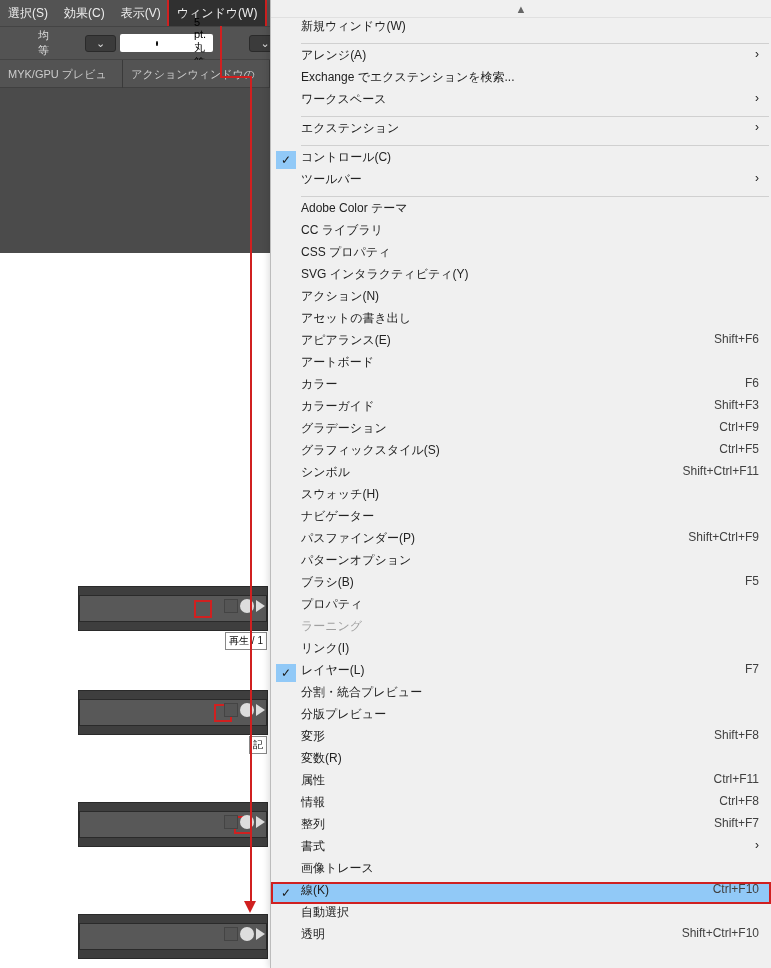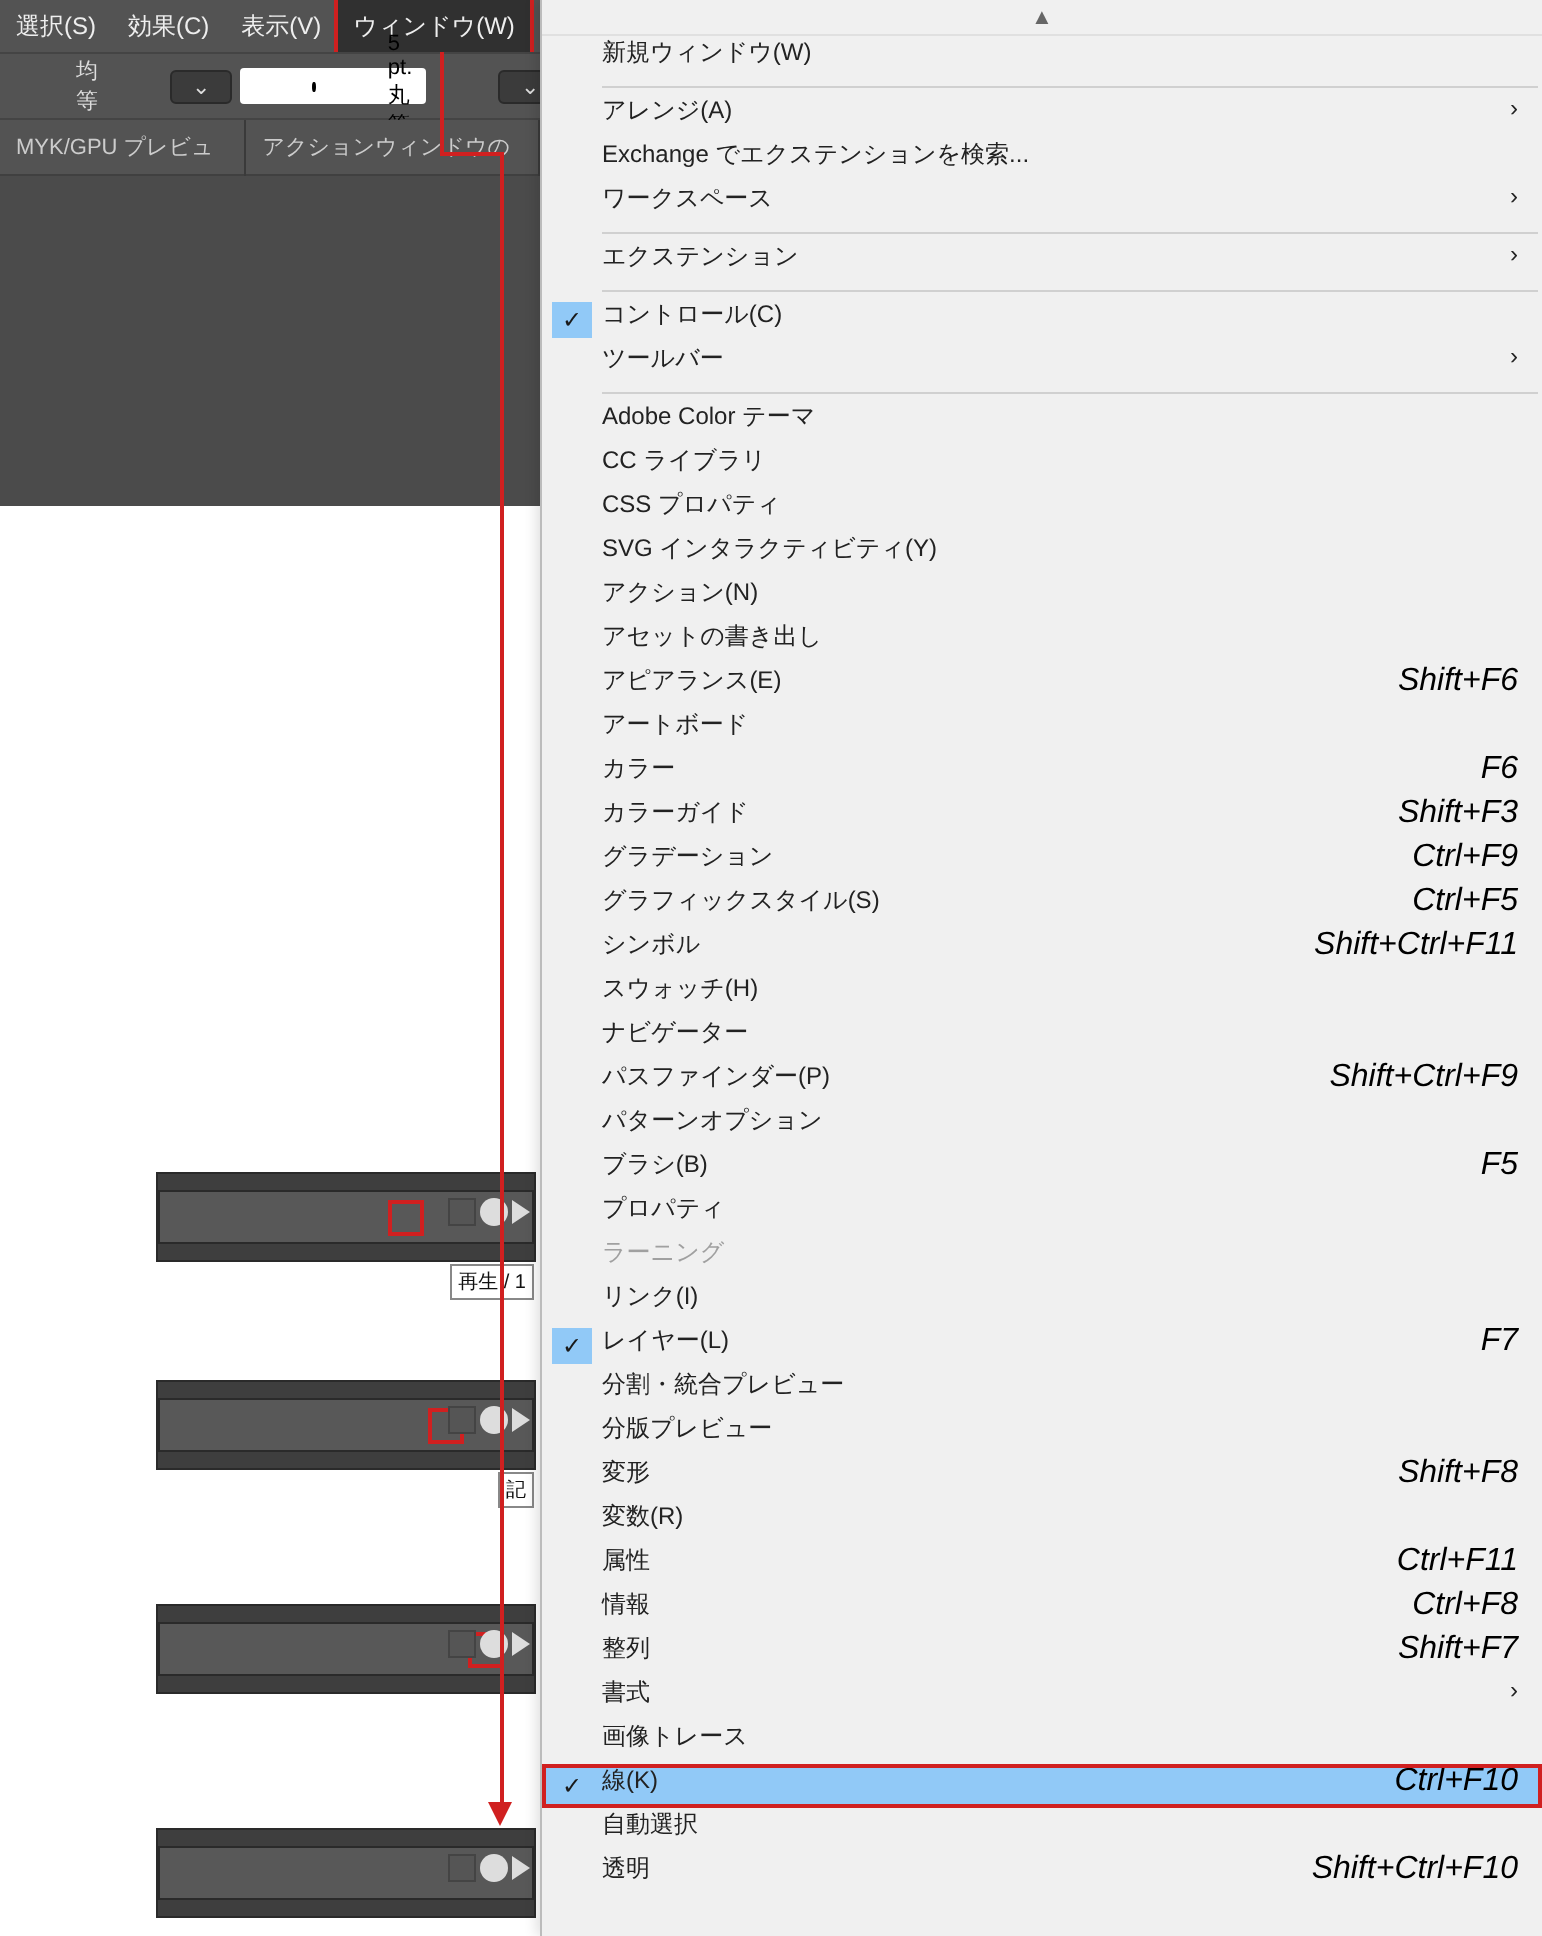--- a/index.html
+++ b/index.html
@@ -155,21 +155,21 @@
     height: 22px;
     padding-right: 12px;
     color: #222;
     font-size: 12px;
   }
   .dm-item .gutter {
     width: 30px; height:22px; flex:none;
     display:flex; align-items:center; justify-content:center;
   }
   .dm-item .label { flex:1; }
-  .dm-item .shortcut { color:#000000; font-size:16px;font-style:italic; }
+  .dm-item .shortcut { color:#404040; font-size:12px; }
   .dm-item .arrow { color:#222; font-size:12px; padding-left:8px; }
   .dm-item.disabled { color:#a0a0a0; }
   .dm-item.highlight {
     background:#91c9f7;
   }
   .dm-item.highlight.red-outline {
     outline: 2px solid #d02020;
     outline-offset: -2px;
   }
   .dm-sep { height: 1px; background:#d0d0d0; margin: 3px 2px 3px 30px; }

